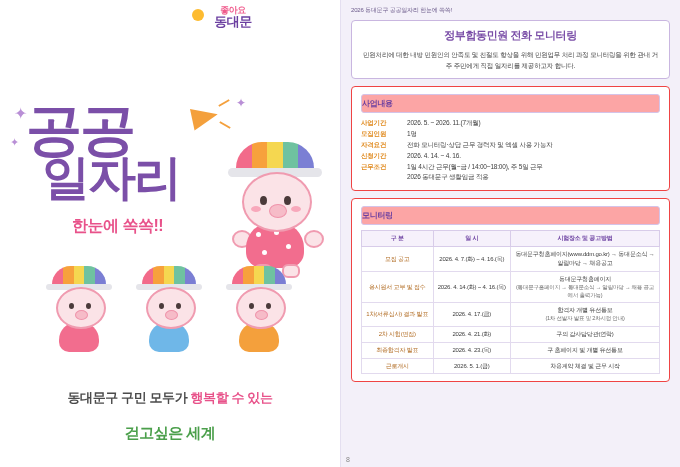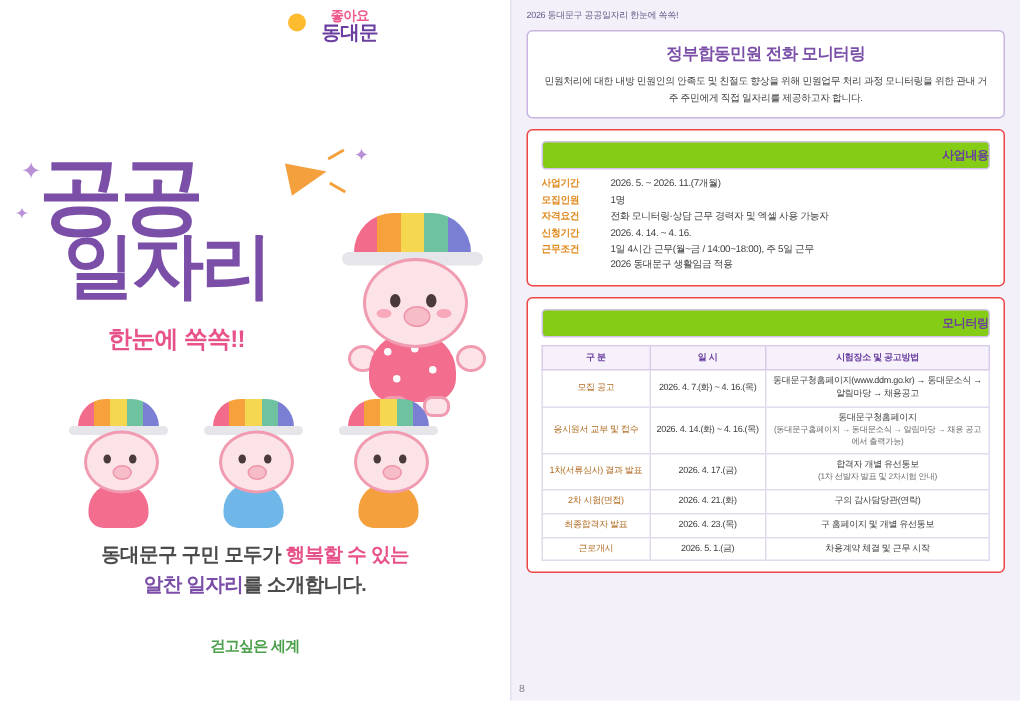--- a/index.html
+++ b/index.html
@@ -343,20 +343,21 @@
     top: 356px;
     width: 324px;
     text-align: center;
     line-height: 1.55;
   }
   .caption .c1 {
     font-size: 13px;
     font-weight: bold;
     color: #4b4b4b;
     letter-spacing: -0.4px;
+    margin-top: 28px;
   }
   .caption .c1 em {
     font-style: normal;
     color: #e8528a;
   }
   .caption .c2 {
     font-size: 13px;
     font-weight: bold;
     color: #4b4b4b;
     letter-spacing: -0.4px;
@@ -368,21 +369,21 @@
 
   
   .foot-logo {
     position: absolute;
     left: 0;
     top: 420px;
     width: 324px;
     text-align: center;
   }
   .foot-logo .fl1 {
-    font-size: 10px;
+    font-size: 15px;
     color: #4b9f4b;
     font-weight: bold;
     letter-spacing: -0.5px;
   }
   .foot-logo .fl2 {
     font-size: 11px;
     color: #e05a8c;
     font-weight: bold;
     letter-spacing: -0.5px;
   }
@@ -423,24 +424,24 @@
   }
   .hero-body {
     font-size: 6.5px;
     color: #3d3d3d;
     line-height: 1.7;
     letter-spacing: -0.2px;
     text-align: center;
   }
 
   .sec-title {
-    background: #84cc16;
+    background: #fca5a5;
     border: 1px solid #d4c3e8;
     border-radius: 3px;
-    text-align: right;
+    text-align: left;
     color: #6b3fa0;
     font-weight: bold;
     font-size: 8px;
     padding: 3px 0;
     margin-bottom: 5px;
     letter-spacing: -0.3px;
   }
 
   
   .kv {
@@ -598,23 +599,20 @@
               <div class="e l"></div>
               <div class="e r"></div>
               <div class="n"></div>
             </div>
         </div>
       </div>
 
       <div class="caption">
         <div class="c1">
           <span>동대문구 구민 모두가 </span><em>행복할 수 있는</em>
-        </div>
-        <div class="c2">
-          <em>알찬 일자리</em><span>를 소개합니다.</span>
         </div>
       </div>
 
       <div class="foot-logo">
         <div class="fl1">걷고싶은 세계</div>
       </div>
 
     </div>
   </div>
 

